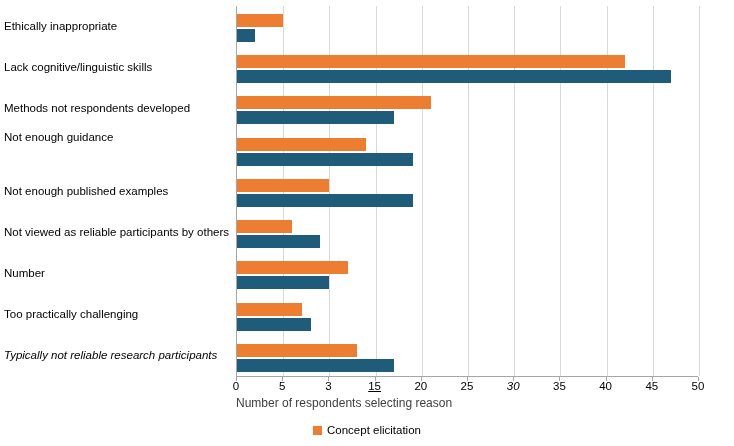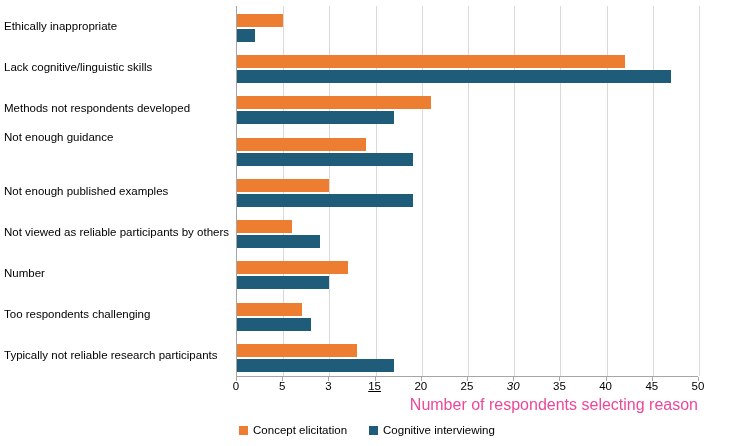--- a/index.html
+++ b/index.html
@@ -74,23 +74,23 @@
     top: 377px;
     width: 1px;
     height: 4px;
     background: #a6a6a6;
   }
   .axis-title {
     position: absolute;
     top: 396px;
     left: 236px;
     width: 462px;
-    text-align: right;
-    font-size: 16px;
-    color: #ec4899;
+    text-align: left;
+    font-size: 12px;
+    color: #404040;
   }
 
   
   .legend {
     position: absolute;
     top: 424px;
     left: 0;
     width: 734px;
     display: flex;
     justify-content: center;
@@ -115,22 +115,22 @@
 <div id="chart-root">
 
   <div id="cat-labels">
       <div class="cat-label-wrap" style="top: 19.6111px;">Ethically inappropriate</div>
       <div class="cat-label-wrap" style="top: 60.8333px;">Lack cognitive/linguistic skills</div>
       <div class="cat-label-wrap" style="top: 102.056px;">Methods not respondents developed</div>
       <div class="cat-label-wrap" style="top: 131px;">Not enough guidance</div>
       <div class="cat-label-wrap" style="top: 184.5px;">Not enough published examples</div>
       <div class="cat-label-wrap" style="top: 225.722px;">Not viewed as reliable participants by others</div>
       <div class="cat-label-wrap" style="top: 266.944px;">Number</div>
-      <div class="cat-label-wrap" style="top: 308.167px;">Too respondents challenging</div>
-      <div class="cat-label-wrap" style="top: 349.389px;">Typically not reliable research participants</div>
+      <div class="cat-label-wrap" style="top: 308.167px;">Too practically challenging</div>
+      <div class="cat-label-wrap" style="top: 349.389px; font-style: italic;">Typically not reliable research participants</div>
     </div>
 
   <div class="plot-area">
     <div id="gridlines">
         <div class="gridline" style="left: 46.2px;"></div>
         <div class="gridline" style="left: 92.4px;"></div>
         <div class="gridline" style="left: 138.6px;"></div>
         <div class="gridline" style="left: 184.8px;"></div>
         <div class="gridline" style="left: 231px;"></div>
         <div class="gridline" style="left: 277.2px;"></div>
@@ -204,19 +204,15 @@
       <div class="xtick-mark" style="left: 698px;"></div>
     </div>
 
   <div class="axis-title">Number of respondents selecting reason</div>
 
   <div class="legend" id="legend">
       <div class="legend-item">
         <span class="legend-swatch" style="background: rgb(237, 125, 49);"></span>
         <span>Concept elicitation</span>
       </div>
-      <div class="legend-item">
-        <span class="legend-swatch" style="background: rgb(31, 92, 121);"></span>
-        <span>Cognitive interviewing</span>
-      </div>
     </div>
 
 </div>
 
 </body></html>

